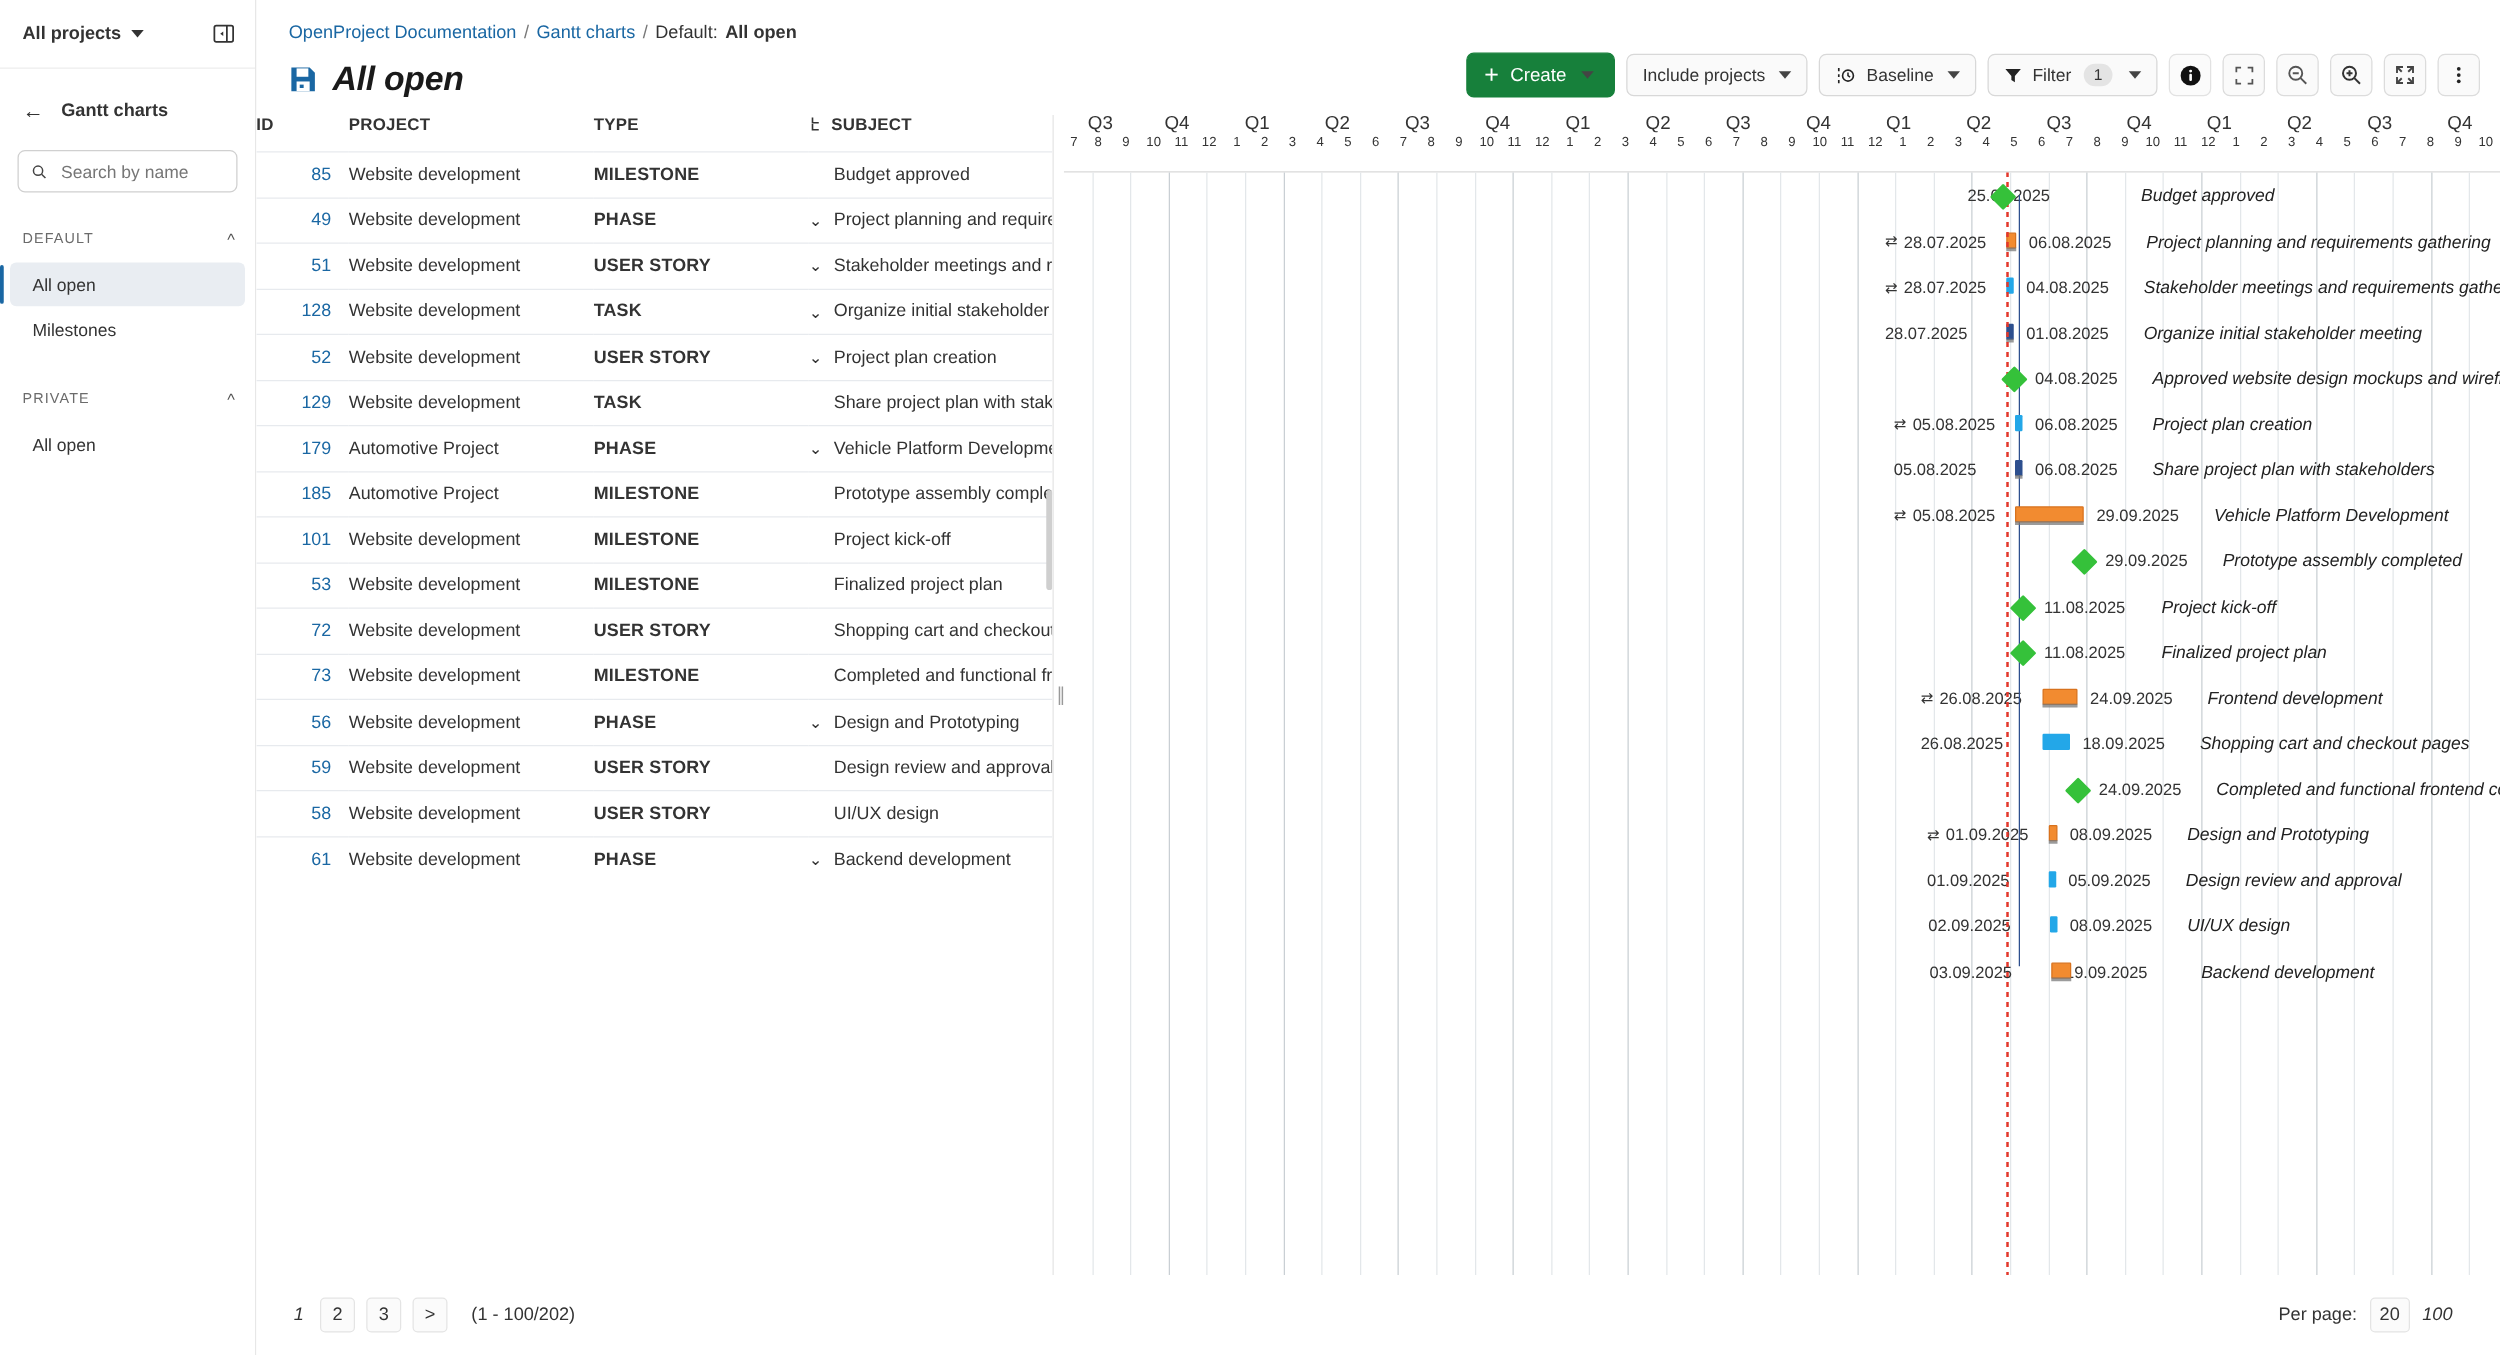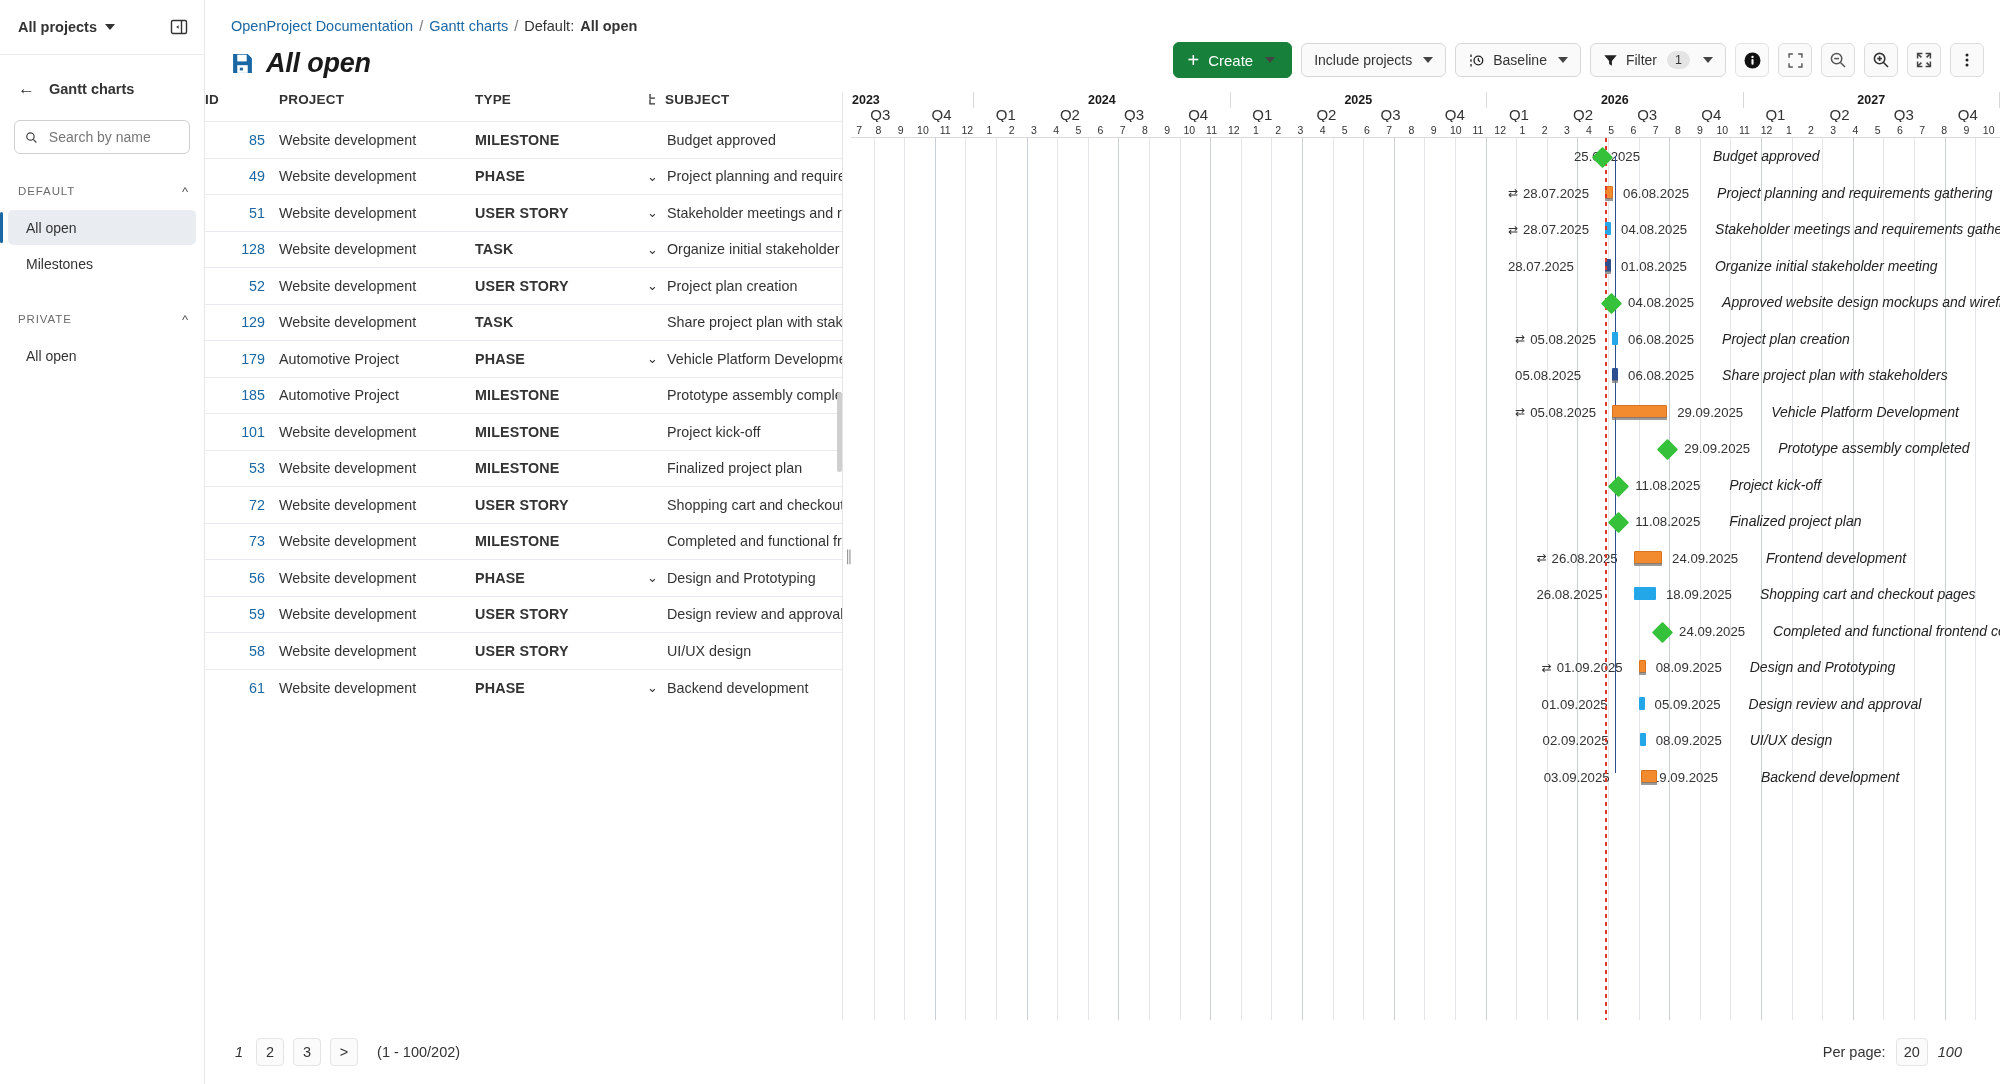--- a/index.html
+++ b/index.html
@@ -632,27 +632,20 @@
         </table>
         <div class="scroll-hint"></div>
       </div>
 
       <div class="splitter">
         <span class="grip">∥</span>
       </div>
 
       <div class="gantt-pane">
         <div class="gantt-head">
-          <div class="yr-row" id="yr-row">
-              <div class="yr-cell" style="width: 175.6px; text-align: left; padding-left: 1px;">2023</div>
-              <div class="yr-cell" style="width: 367.2px;">2024</div>
-              <div class="yr-cell" style="width: 367.2px;">2025</div>
-              <div class="yr-cell" style="width: 367.2px;">2026</div>
-              <div class="yr-cell" style="width: 367.2px;">2027</div>
-            </div>
           <div class="q-row" id="q-row">
               <div class="q-cell" style="width: 83.8px;">Q3</div>
               <div class="q-cell" style="width: 91.8px;">Q4</div>
               <div class="q-cell" style="width: 91.8px;">Q1</div>
               <div class="q-cell" style="width: 91.8px;">Q2</div>
               <div class="q-cell" style="width: 91.8px;">Q3</div>
               <div class="q-cell" style="width: 91.8px;">Q4</div>
               <div class="q-cell" style="width: 91.8px;">Q1</div>
               <div class="q-cell" style="width: 91.8px;">Q2</div>
               <div class="q-cell" style="width: 91.8px;">Q3</div>

